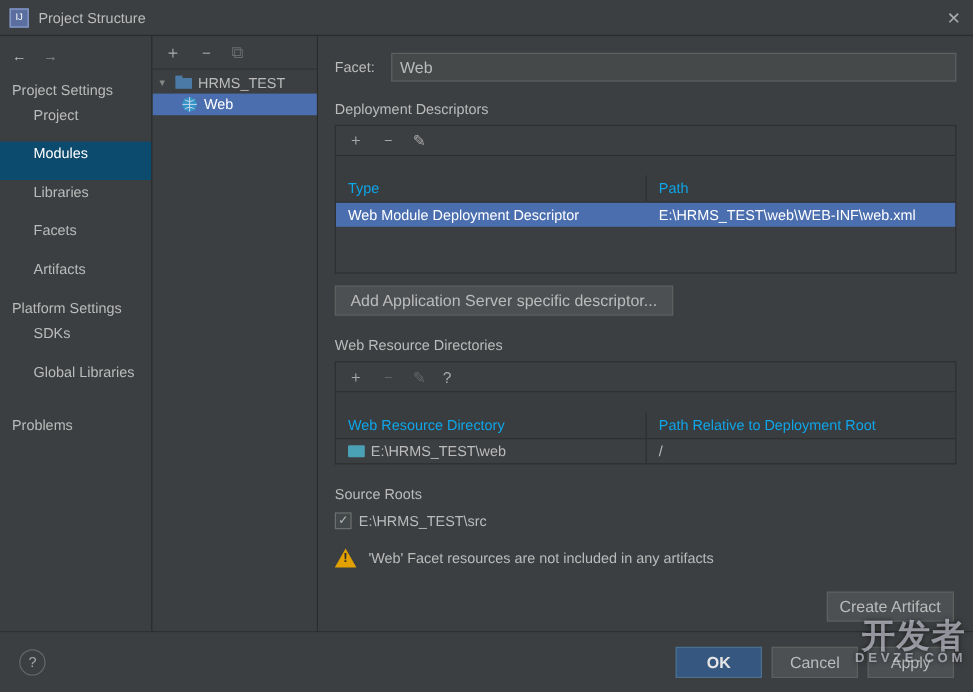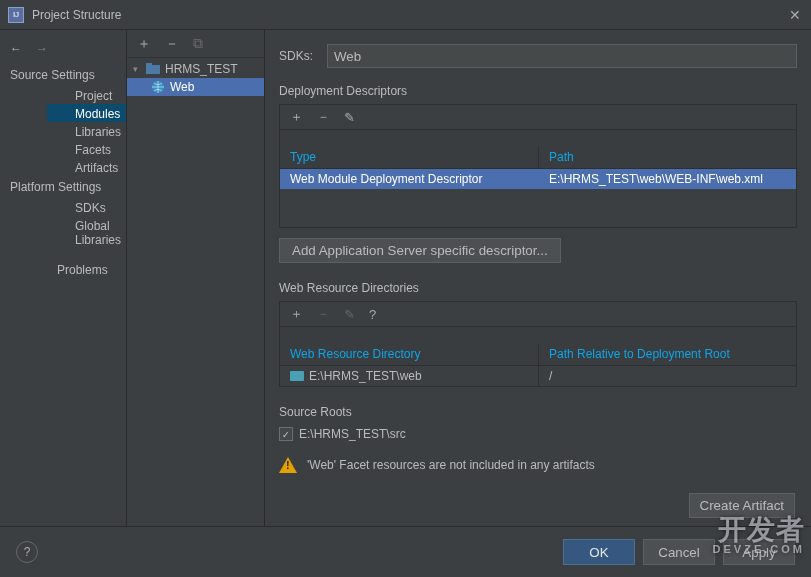--- a/index.html
+++ b/index.html
@@ -38,21 +38,21 @@
     border-right:1px solid #2b2b2b;
     padding-top:4px;
     position:relative;
   }
   .nav-arrows {
     display:flex; gap:14px; padding:6px 10px 10px 10px;
     color:#888;
   }
   .nav-arrows span:first-child{color:#bbb;}
   .sec-head { padding:4px 10px; color:#bbbbbb; font-size:12px; }
-  .sec-item { padding:3px 10px 1px 28px; color:#bbbbbb; cursor:pointer;margin-left:47px; }
+  .sec-item { padding:3px 10px 15px 28px; color:#bbbbbb; cursor:pointer; }
   .sec-item.selected { background:#0c4a6e; color:#fff; }
   .mod-panel {
     width:138px; background:#3c3f41; border-right:1px solid #2b2b2b;
   }
   .mod-toolbar {
     height:28px; display:flex; align-items:center; gap:14px;
     padding:0 10px; color:#aaa; font-size:14px; border-bottom:1px solid #323232;
   }
   .mod-tree { padding-top:2px; }
   .mod-item {
@@ -125,21 +125,21 @@
   }
   .help-circle{
     width:22px;height:22px;border:1px solid #666;border-radius:50%;
     display:flex;align-items:center;justify-content:center;color:#aaa;cursor:pointer;
   }
   .footer .spacer{flex:1;}
   .fbtn{
     min-width:72px;height:26px;background:#4c5052;border:1px solid #5e6060;
     color:#bbbbbb;margin-left:8px;cursor:pointer;
   }
-  .fbtn.primary{background:#365880;border-color:#4c708c;color:#e6e6e6;font-weight:normal;}
+  .fbtn.primary{background:#365880;border-color:#4c708c;color:#e6e6e6;font-weight:bold;}
   .watermark{
     position:absolute;right:6px;bottom:22px;color:rgba(240,240,255,0.55);
     font-size:28px;font-weight:bold;letter-spacing:1px;pointer-events:none;
     font-family:"Microsoft YaHei",sans-serif;text-shadow:0 0 4px rgba(0,0,0,.6);
     line-height:1;text-align:right;
   }
   .watermark .en{font-size:11px;letter-spacing:3px;display:block;}
 </style>
 </head>
 <body>
@@ -150,21 +150,21 @@
   <div class="close">✕</div>
 </div>
 
 <div class="main">
 
   <div class="sidebar-left">
     <div class="nav-arrows">
       <span>←</span>
       <span>→</span>
     </div>
-    <div class="sec-head">Source Settings</div>
+    <div class="sec-head">Project Settings</div>
     <div class="sec-item">Project</div>
     <div class="sec-item selected">Modules</div>
     <div class="sec-item">Libraries</div>
     <div class="sec-item">Facets</div>
     <div class="sec-item">Artifacts</div>
     <div class="sec-head">Platform Settings</div>
     <div class="sec-item">SDKs</div>
     <div class="sec-item">Global Libraries</div>
     <div style="height:12px;"></div>
     <div class="sec-item" style="padding-left:10px;">Problems</div>
@@ -194,21 +194,21 @@
               <path d="M1 7h12M7 1v12M3 3c2 2 6 2 8 0M3 11c2-2 6-2 8 0" stroke="#cde" stroke-width="0.8" fill="none"></path>
             </svg>
         </span>
         <span>Web</span>
       </div>
     </div>
   </div>
 
   <div class="right-panel">
     <div class="name-row">
-      <label>SDKs:</label>
+      <label>Facet:</label>
       <input type="text" value="Web" style="">
     </div>
 
     <div class="section-label">Deployment Descriptors</div>
     <div class="mini-toolbar">
       <span>＋</span>
       <span>－</span>
       <span>✎</span>
     </div>
     <div class="table">

